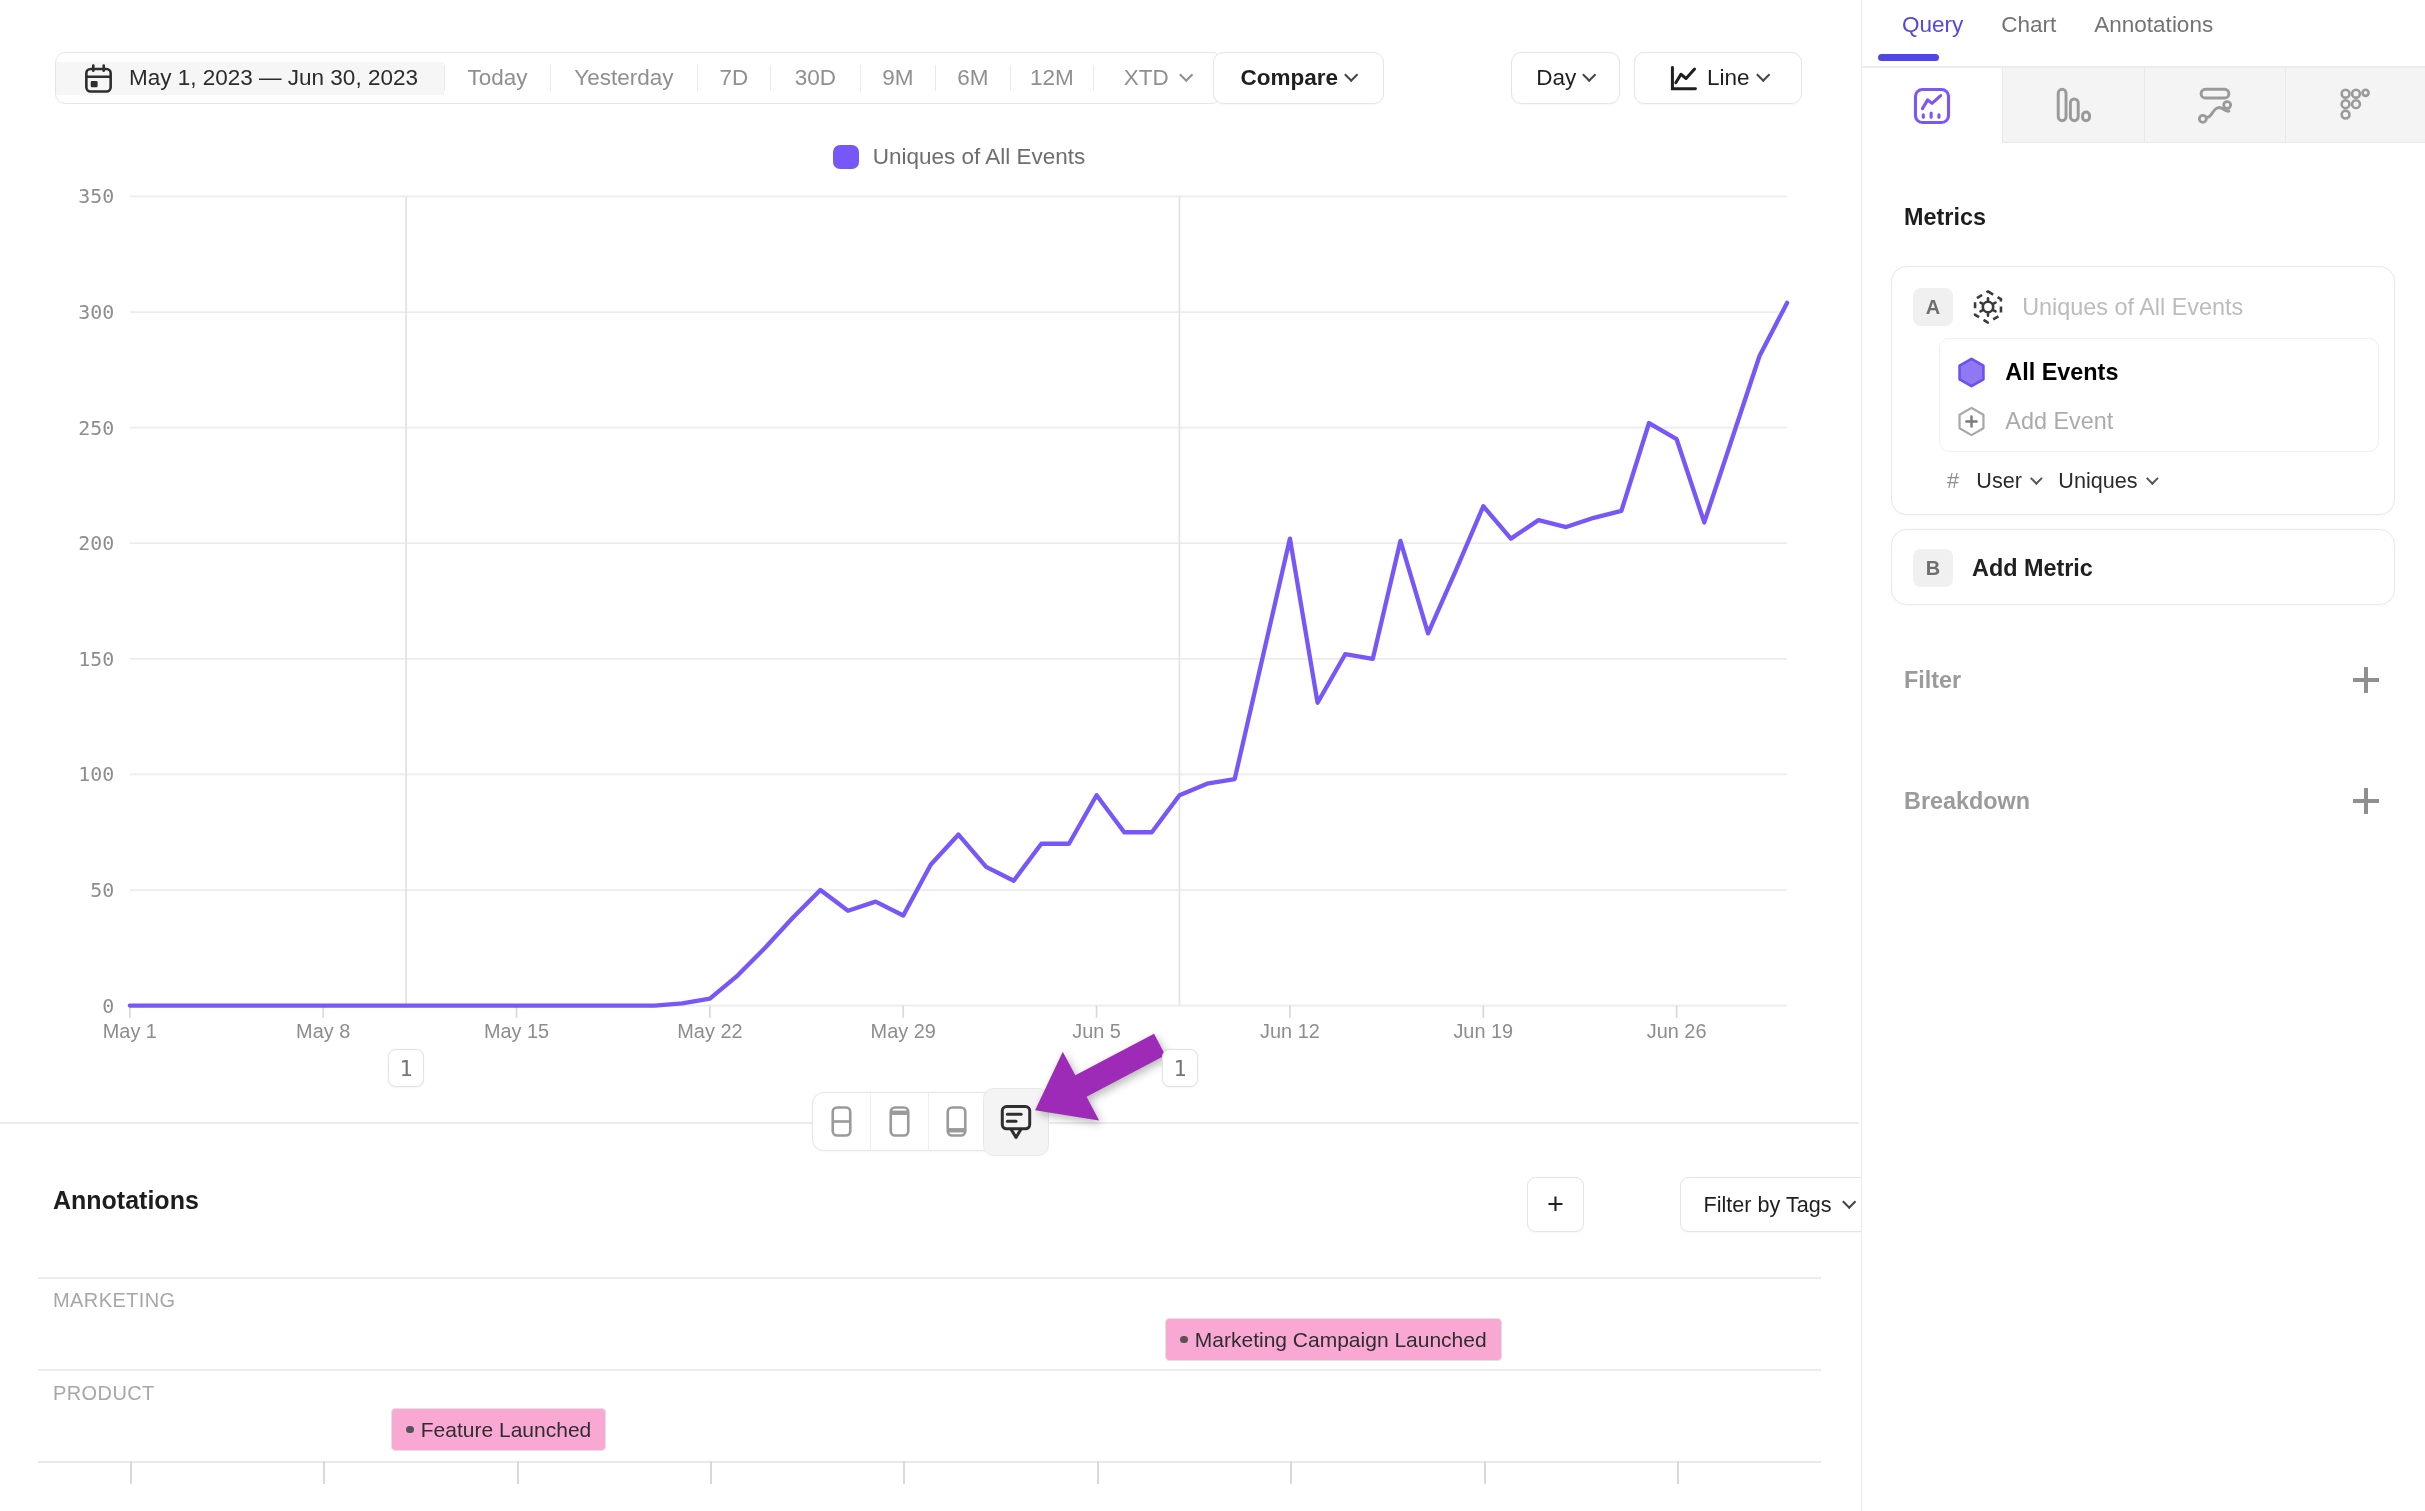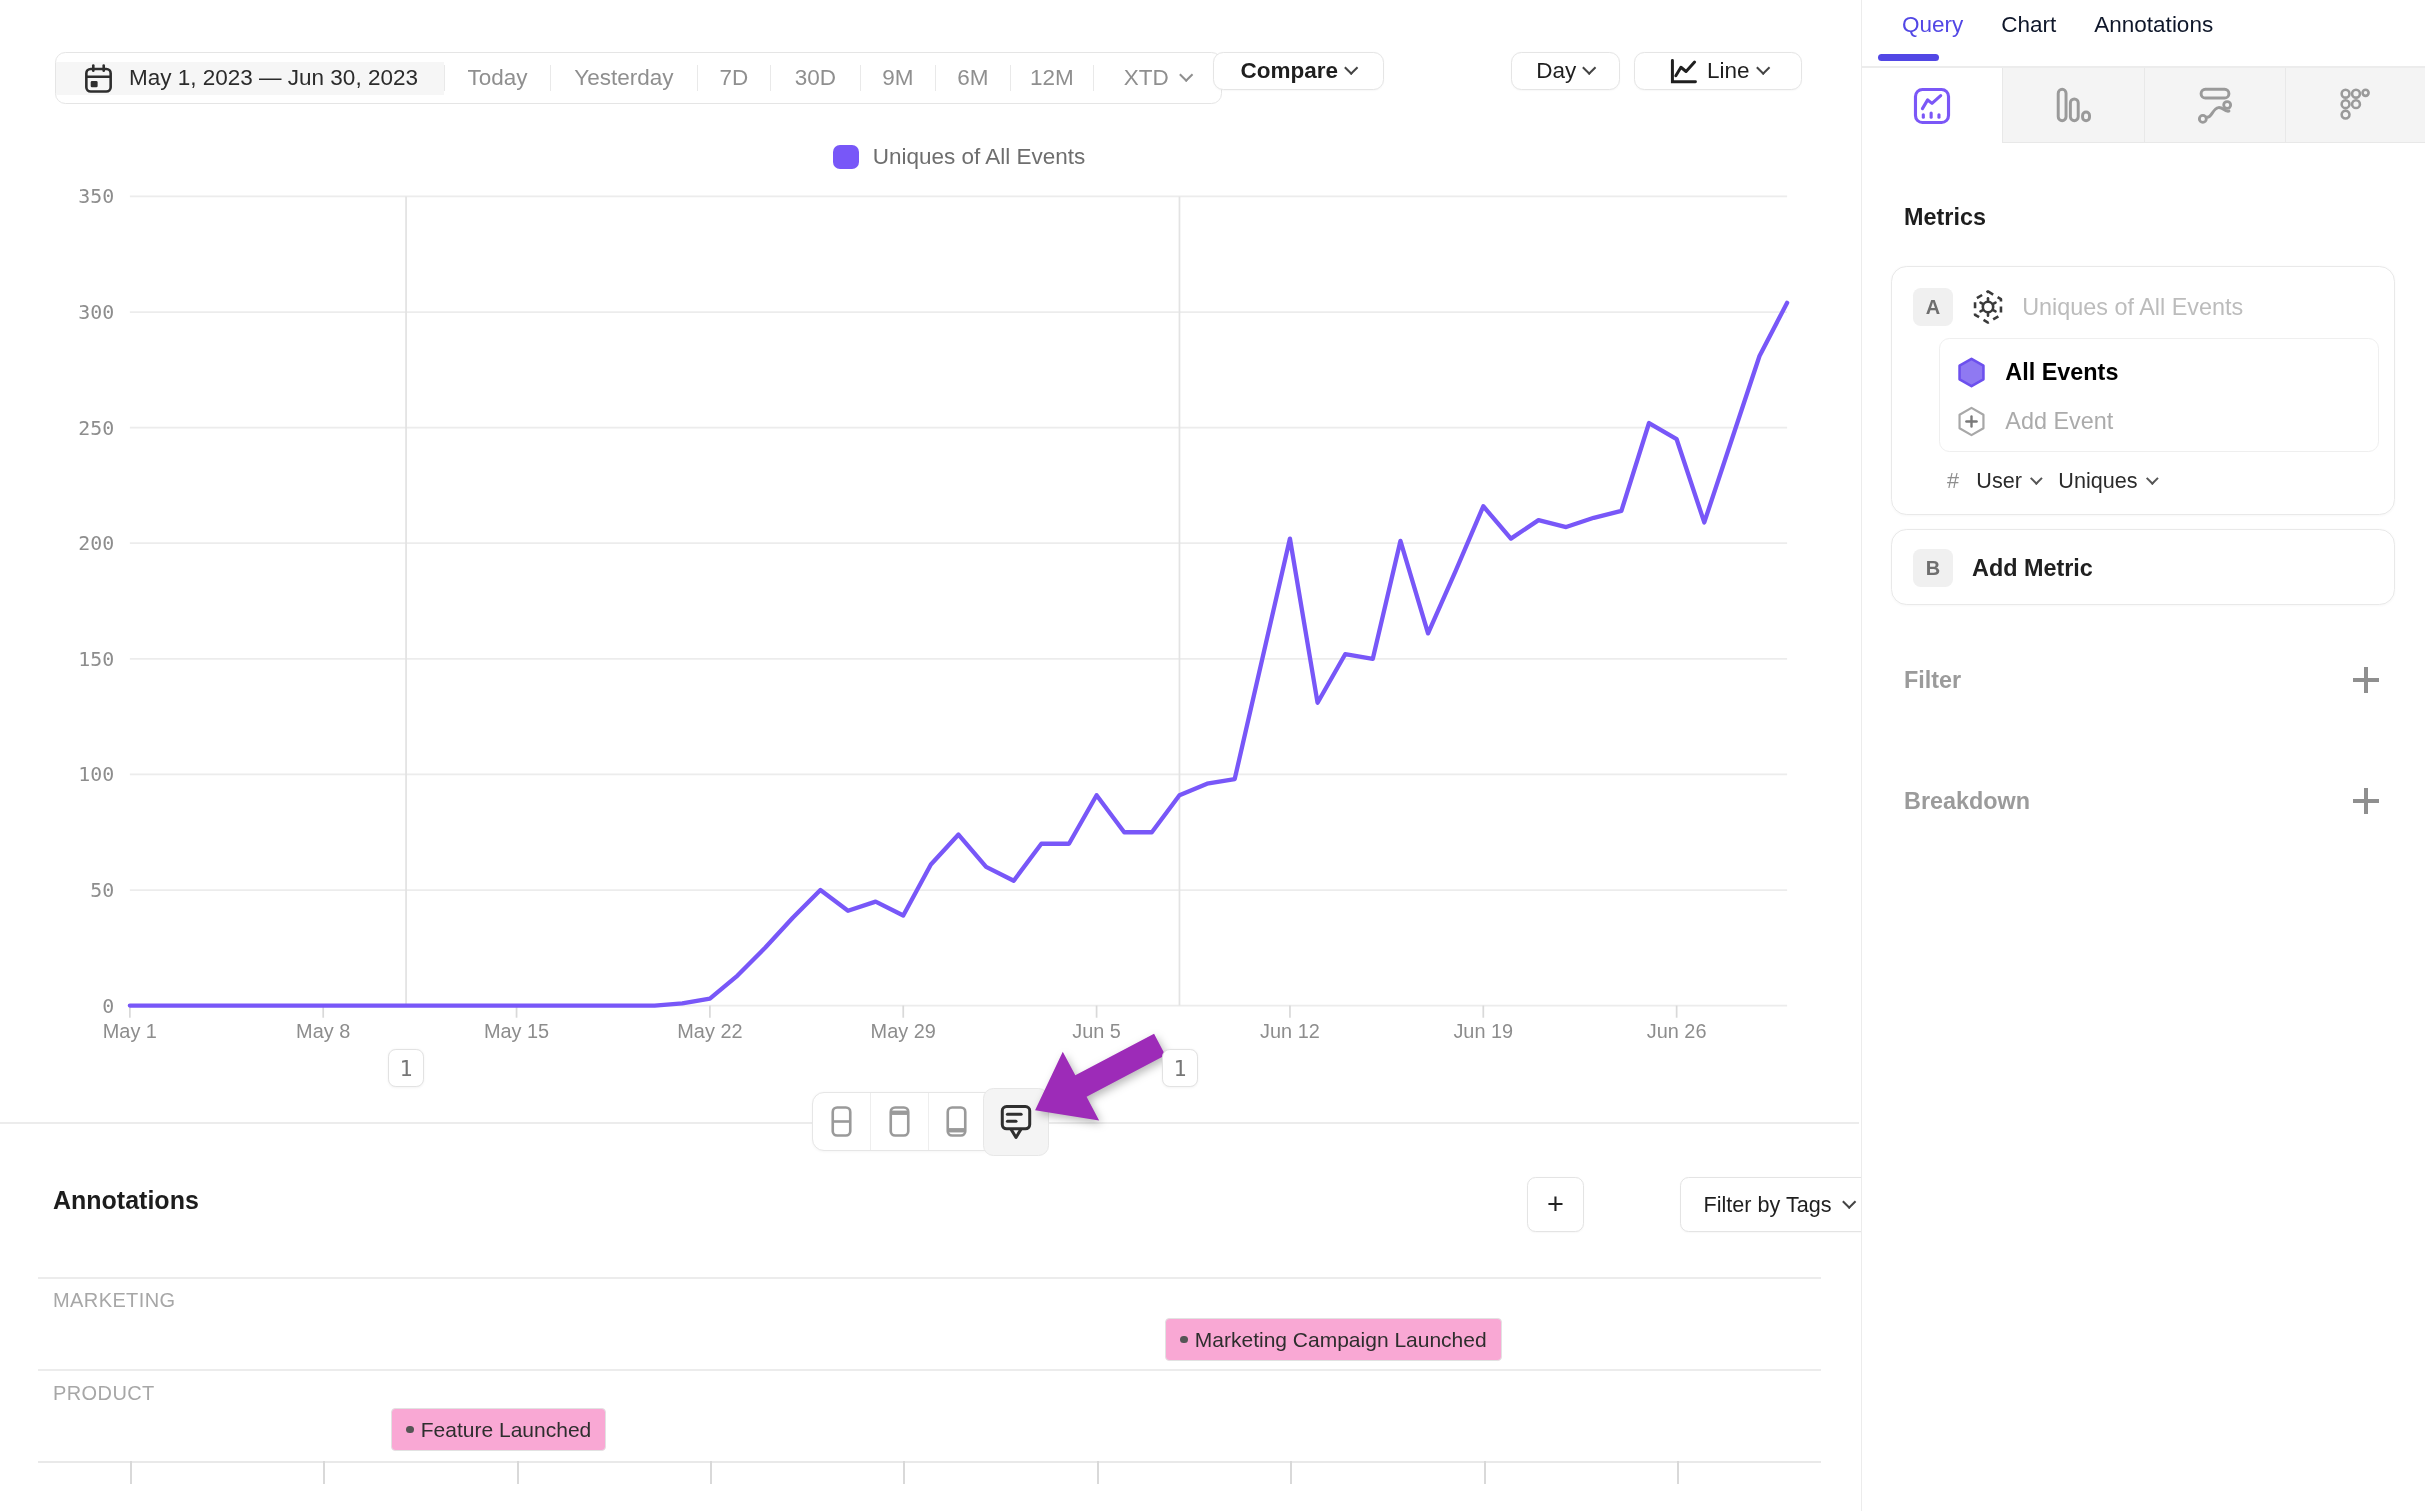--- a/index.html
+++ b/index.html
@@ -6,21 +6,21 @@
   html,body { width:2426px; height:1511px; background:#fff; font-family:"Liberation Sans", sans-serif; }
   .app { position:relative; width:2426px; height:1511px; overflow:hidden; background:#fff; }
 
   
   .date-group { position:absolute; left:55px; top:52px; height:52px; display:flex; align-items:center;
     border:1.7px solid #e5e5e5; border-radius:10.4px; background:#fff; overflow:hidden; }
   .dg-cell { display:flex; align-items:center; justify-content:center; font-size:22.5px; color:#8f8f8f;
     border-left:1.7px solid #e9e9e9; cursor:pointer; white-space:nowrap; }
   .dg-cell:first-child { border-left:none; }
   .dg-date { background:#f6f6f6; color:#2b2b2b; font-weight:500; padding:0 26px; gap:14px; }
-  .btn { position:absolute; height:38px; display:flex; align-items:center; justify-content:center;
+  .btn { position:absolute; height:52px; display:flex; align-items:center; justify-content:center;
     border:1.7px solid #e5e5e5; border-radius:10.4px; background:#fff; font-size:22.5px; color:#1f1f1f;
     gap:8px; cursor:pointer; box-shadow:0 0.9px 1.7px rgba(0,0,0,.03); }
   .chev { width:10.4px; height:10.4px; border-right:2.6px solid #8f8f8f; border-bottom:2.6px solid #8f8f8f;
     transform:rotate(45deg); margin-top:-5.2px; flex:0 0 auto; }
   .chev.dark { border-color:#444; }
 
   
   .legend { position:absolute; left:130px; top:144px; width:1658px; display:flex; justify-content:center;
     align-items:center; gap:14px; }
   .legend-swatch { width:26px; height:24px; border-radius:7px; }
@@ -60,21 +60,21 @@
     background:#f9a8d4; border:1.7px solid #e2e2e2; border-radius:4.3px; font-size:21px; color:#2e2e2e;
     white-space:nowrap; cursor:pointer; }
   .ann-badge .dot { width:7.8px; height:7.8px; border-radius:50%; background:#555; flex:0 0 auto; }
   .timeline-line { position:absolute; left:38px; top:1461px; width:1783px; height:1.7px; background:#e9e9e9; }
   .timeline-tick { position:absolute; width:1.7px; height:22.5px; top:1461px; background:#d9d9d9; }
 
   
   .sidebar { position:absolute; left:1861px; top:0; width:564px; height:1511px; background:#fff;
     border-left:1.7px solid #ececec; }
   .sb-tabs { position:absolute; left:40px; top:12px; display:flex; gap:38px; }
-  .sb-tab { font-size:22.5px; color:#0f172a; cursor:pointer; padding-bottom:8.7px; }
+  .sb-tab { font-size:22.5px; color:#737373; cursor:pointer; padding-bottom:8.7px; }
   .sb-tab.active { color:#5247e5; font-weight:500; }
   .sb-underline { position:absolute; left:15.6px; top:54px; width:61px; height:7px; border-radius:4.3px; background:#5247e5; }
   .sb-tabs-border { position:absolute; left:0; top:66px; width:564px; height:1.7px; background:#ececec; }
   .sb-icon-row { position:absolute; left:0; top:68px; width:564px; height:75px; display:flex; }
   .sb-icon-cell { flex:1; display:flex; align-items:center; justify-content:center; background:#f4f4f4;
     border-bottom:1.7px solid #e8e8e8; border-left:1.7px solid #e8e8e8; cursor:pointer; }
   .sb-icon-cell.active { background:#fff; border-bottom:none; border-left:none; }
   .sb-section-title { position:absolute; left:42px; font-size:23.4px; font-weight:700; color:#1d1d1d; }
   .sb-section-label { position:absolute; left:42px; font-size:23.4px; font-weight:600; color:#9b9b9b; }
   .sb-plus { position:absolute; left:2351px; width:29px; height:29px; cursor:pointer; }

